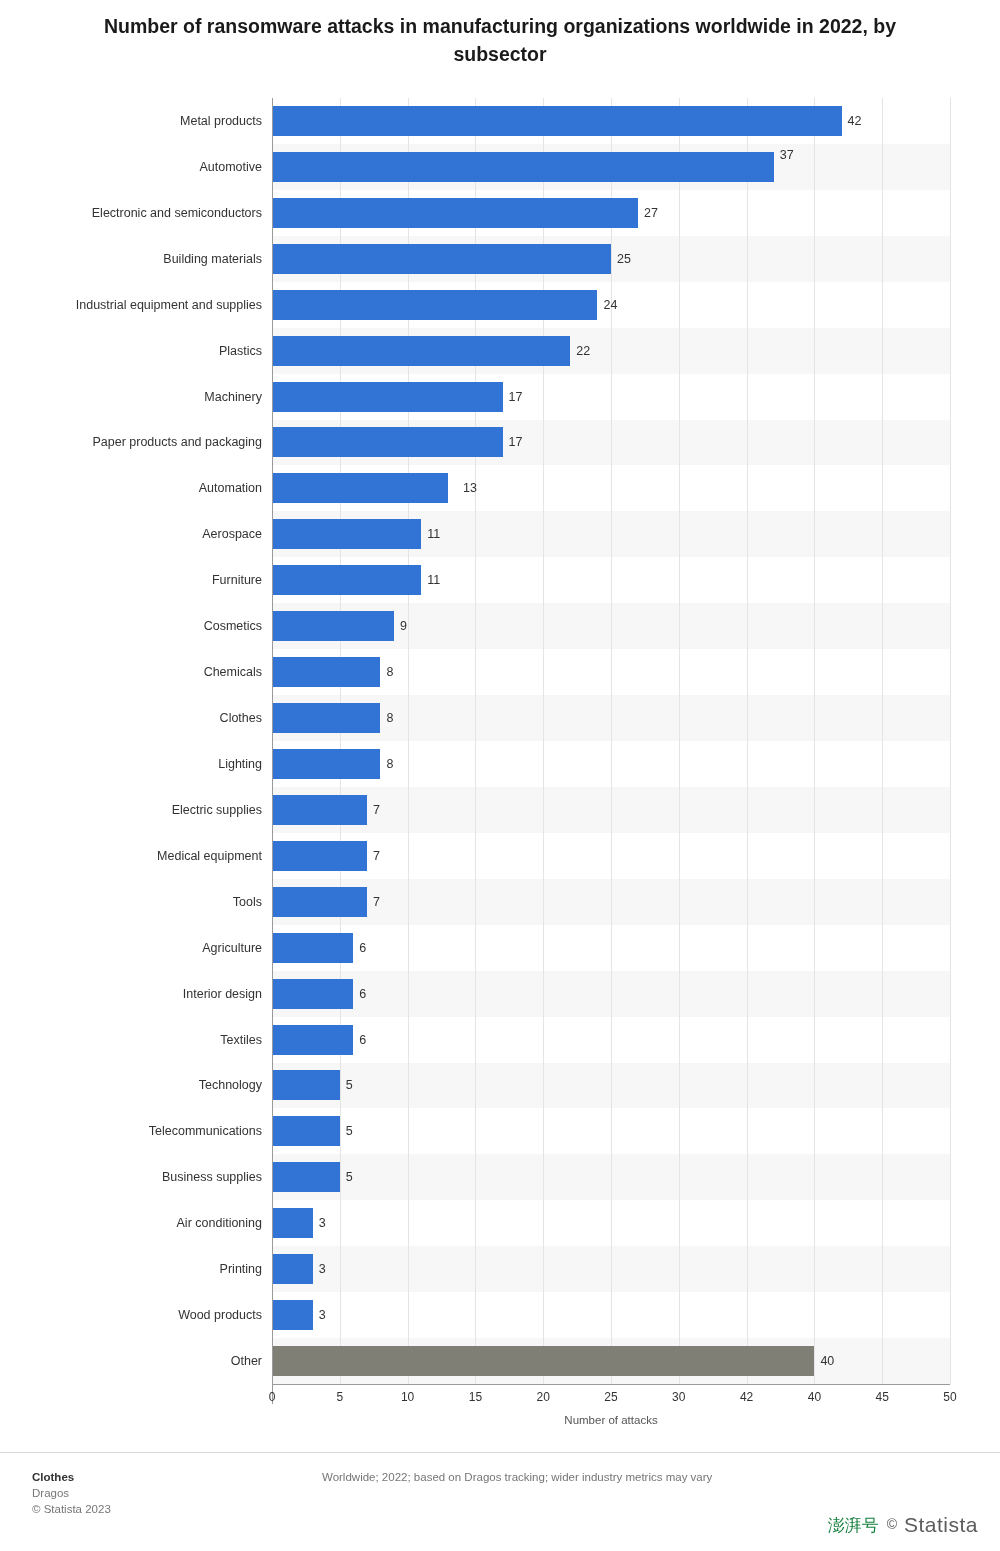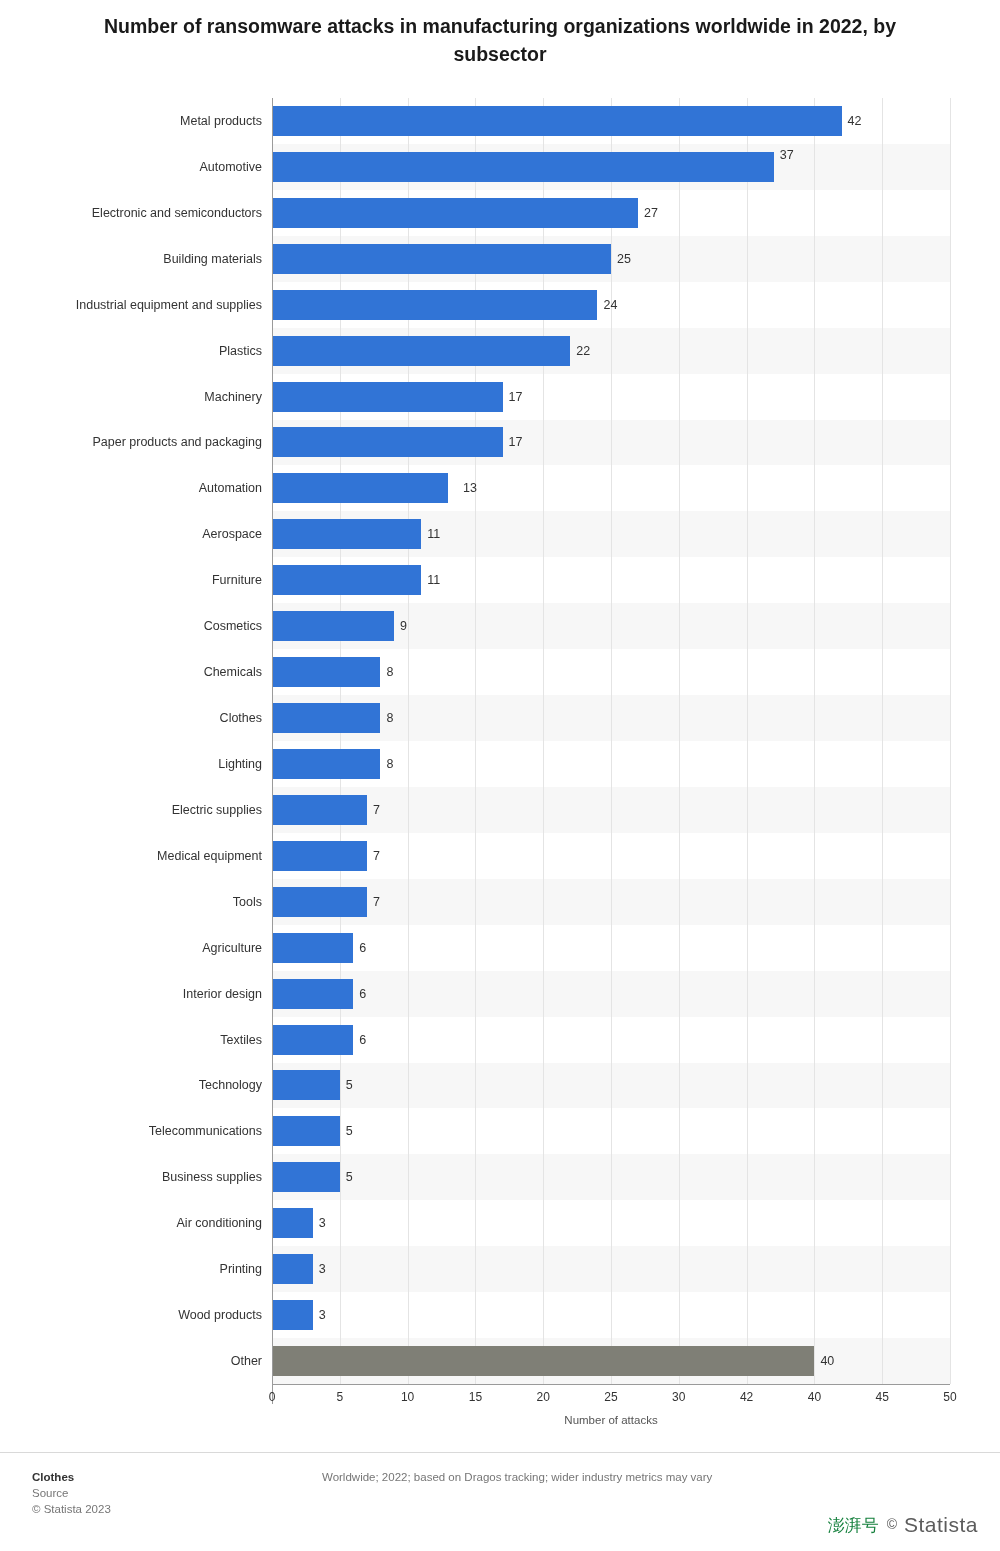--- a/index.html
+++ b/index.html
@@ -321,21 +321,21 @@
         <div class="cat-label" style="top: 1118.25px;">Air conditioning</div>
         <div class="cat-label" style="top: 1164.18px;">Printing</div>
         <div class="cat-label" style="top: 1210.11px;">Wood products</div>
         <div class="cat-label" style="top: 1256.04px;">Other</div>
       </div>
   </div>
 
   <div class="footer">
     <div class="footer-left">
       <div class="head">Clothes</div>
-      <div class="sub">Source</div>
+      <div class="sub">Dragos</div>
       <div class="sub">© Statista 2023</div>
     </div>
     <div class="footer-mid">
       <div class="sub">Worldwide; 2022; based on Dragos tracking; wider industry metrics may vary</div>
     </div>
     <div class="brand">
       <span class="cn">澎湃号</span>
       <span class="stat"><span class="c">©</span> <span>Statista</span></span>
     </div>
   </div>

